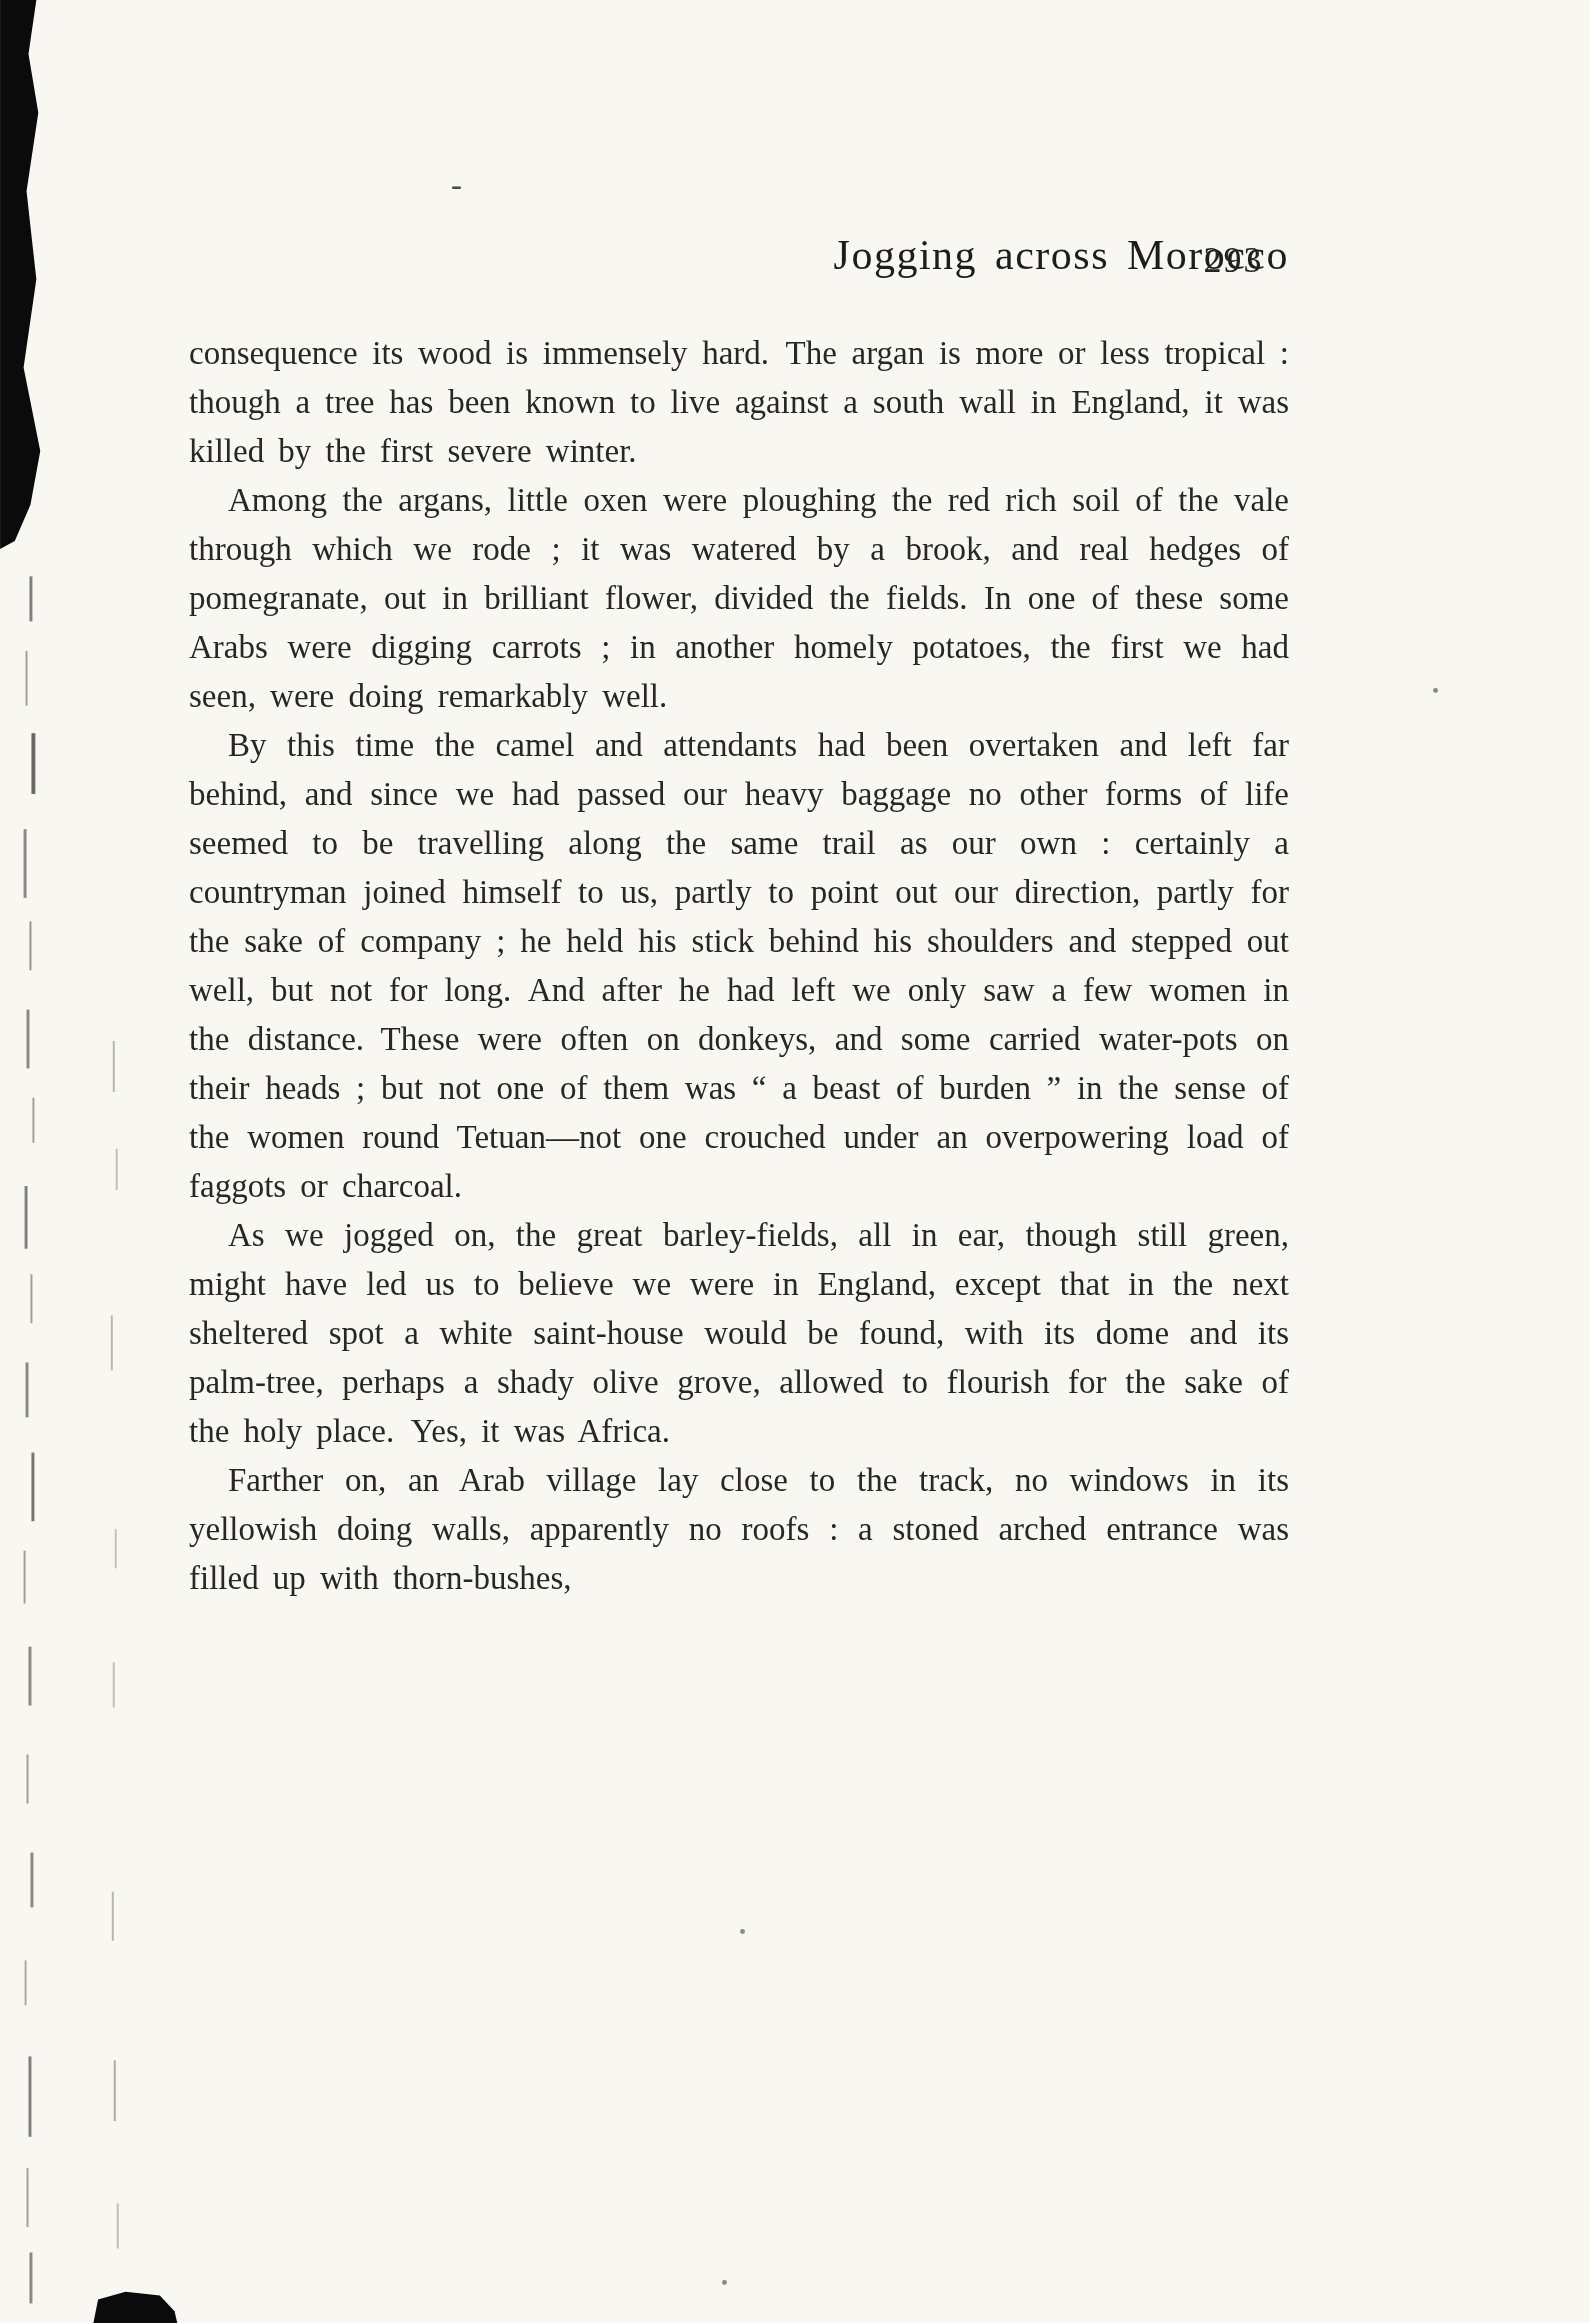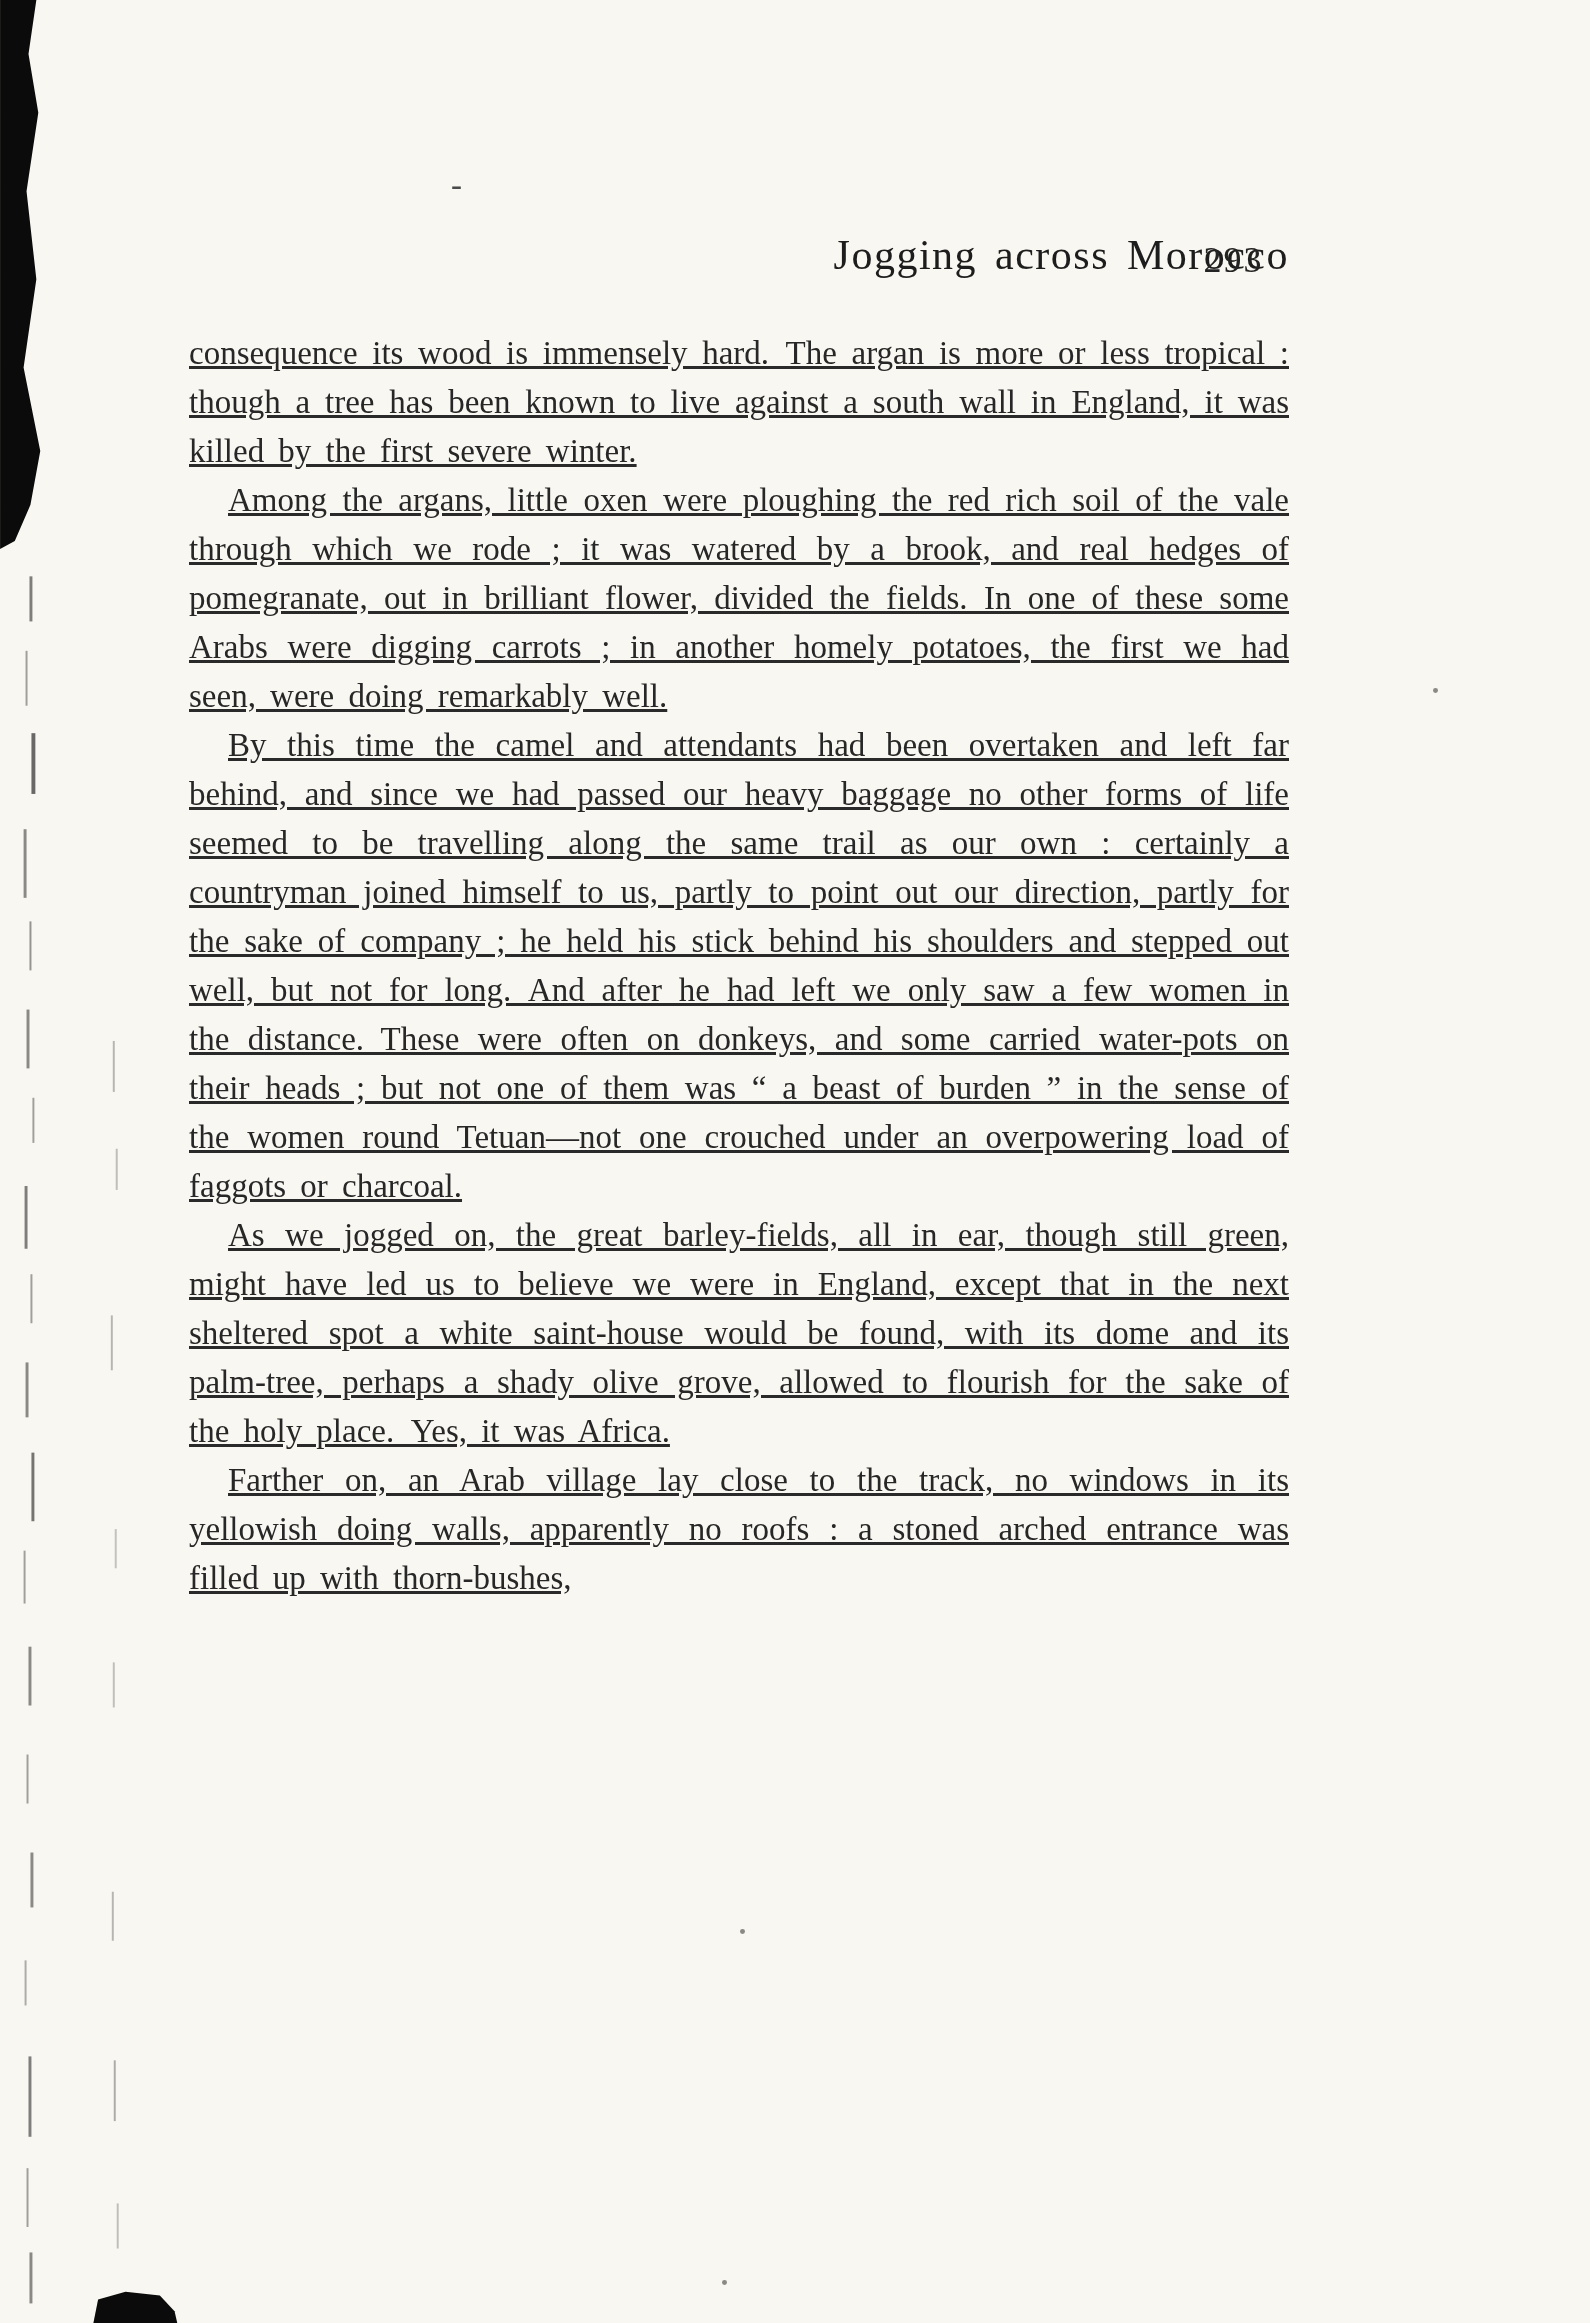--- a/index.html
+++ b/index.html
@@ -41,21 +41,20 @@
     font-size: 36px;
     color: #242424;
     letter-spacing: 2px;
   }
   
   .text-block {
     position: absolute;
     top: 329px;
     left: 189px;
     width: 1100px;
-    text-decoration: underline;
   }
   .text-block p {
     margin: 0;
     font-size: 33px;
     line-height: 49px;
     text-align: justify;
     word-spacing: 0.18em;
     color: #272727;
   }
   .text-block p.indent {

